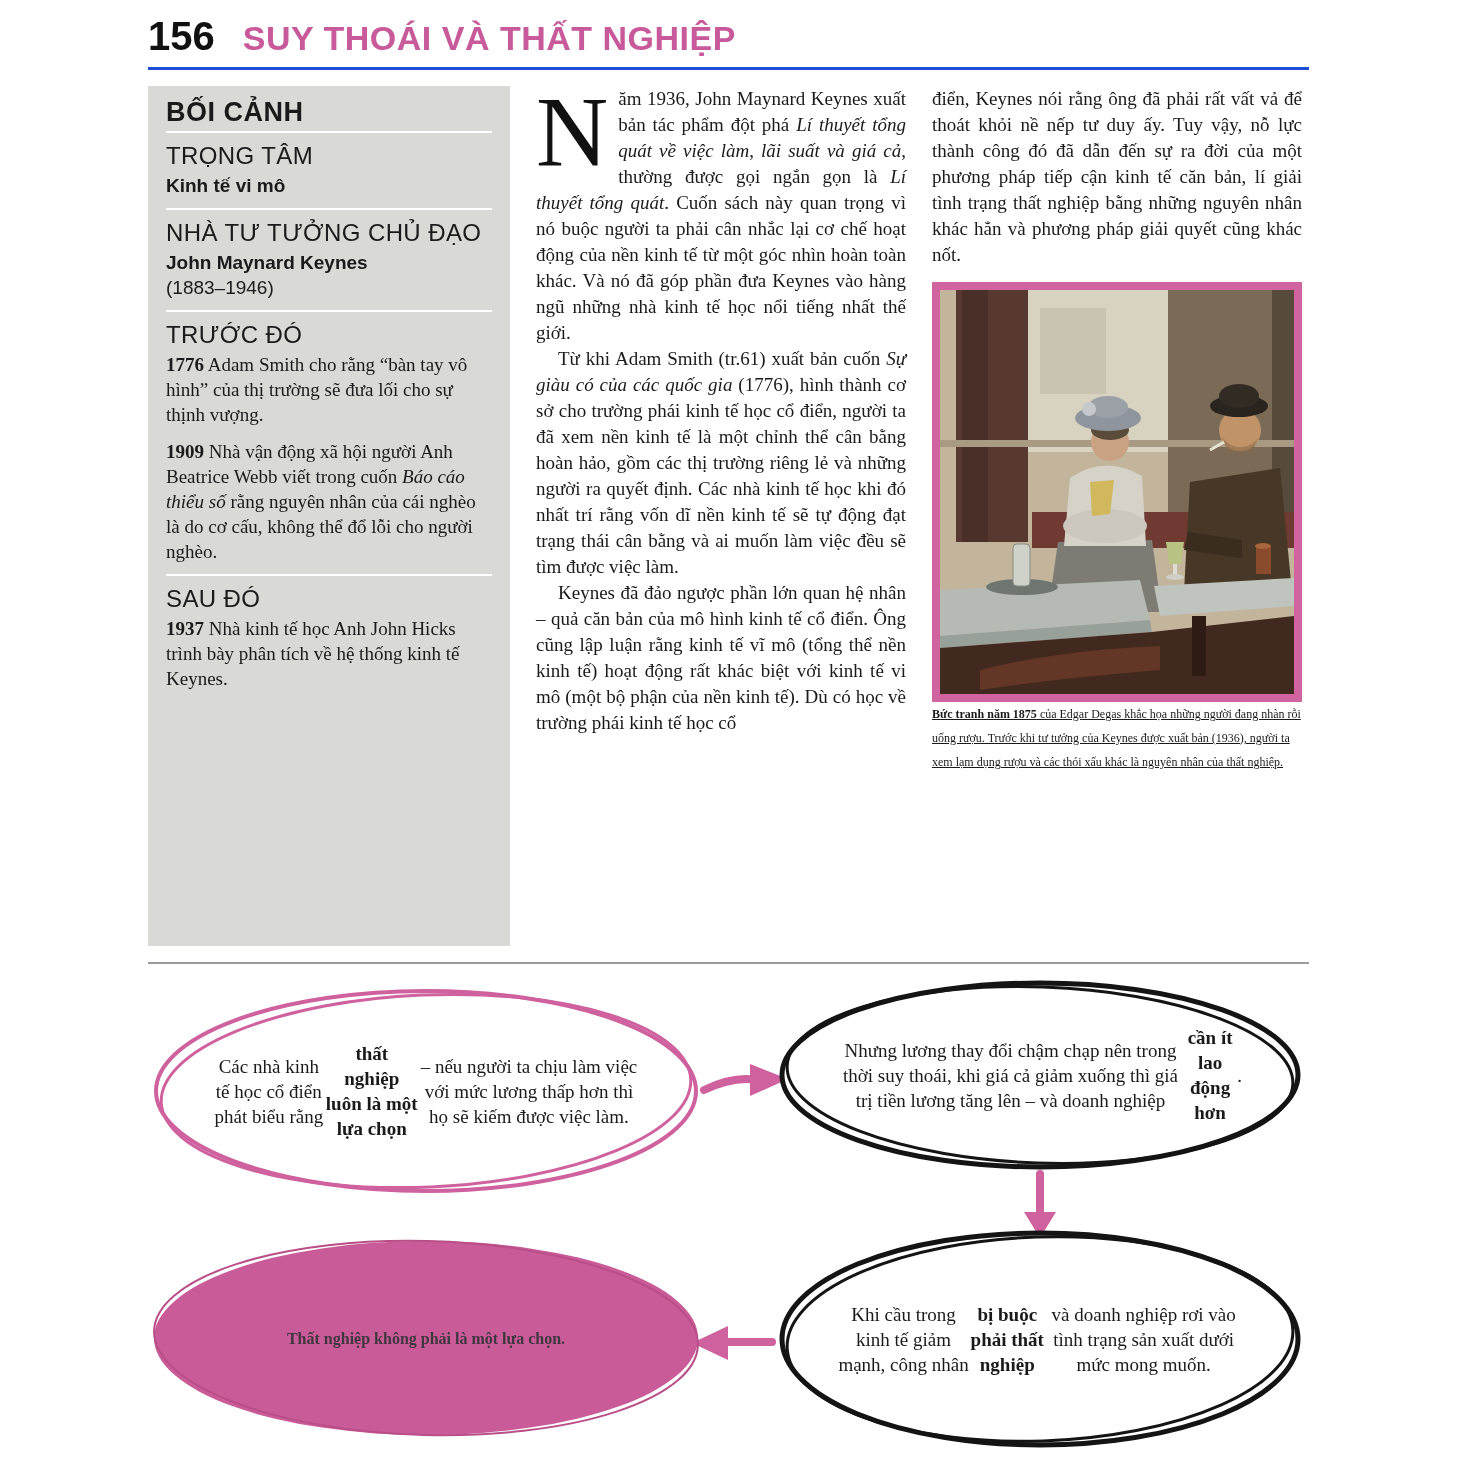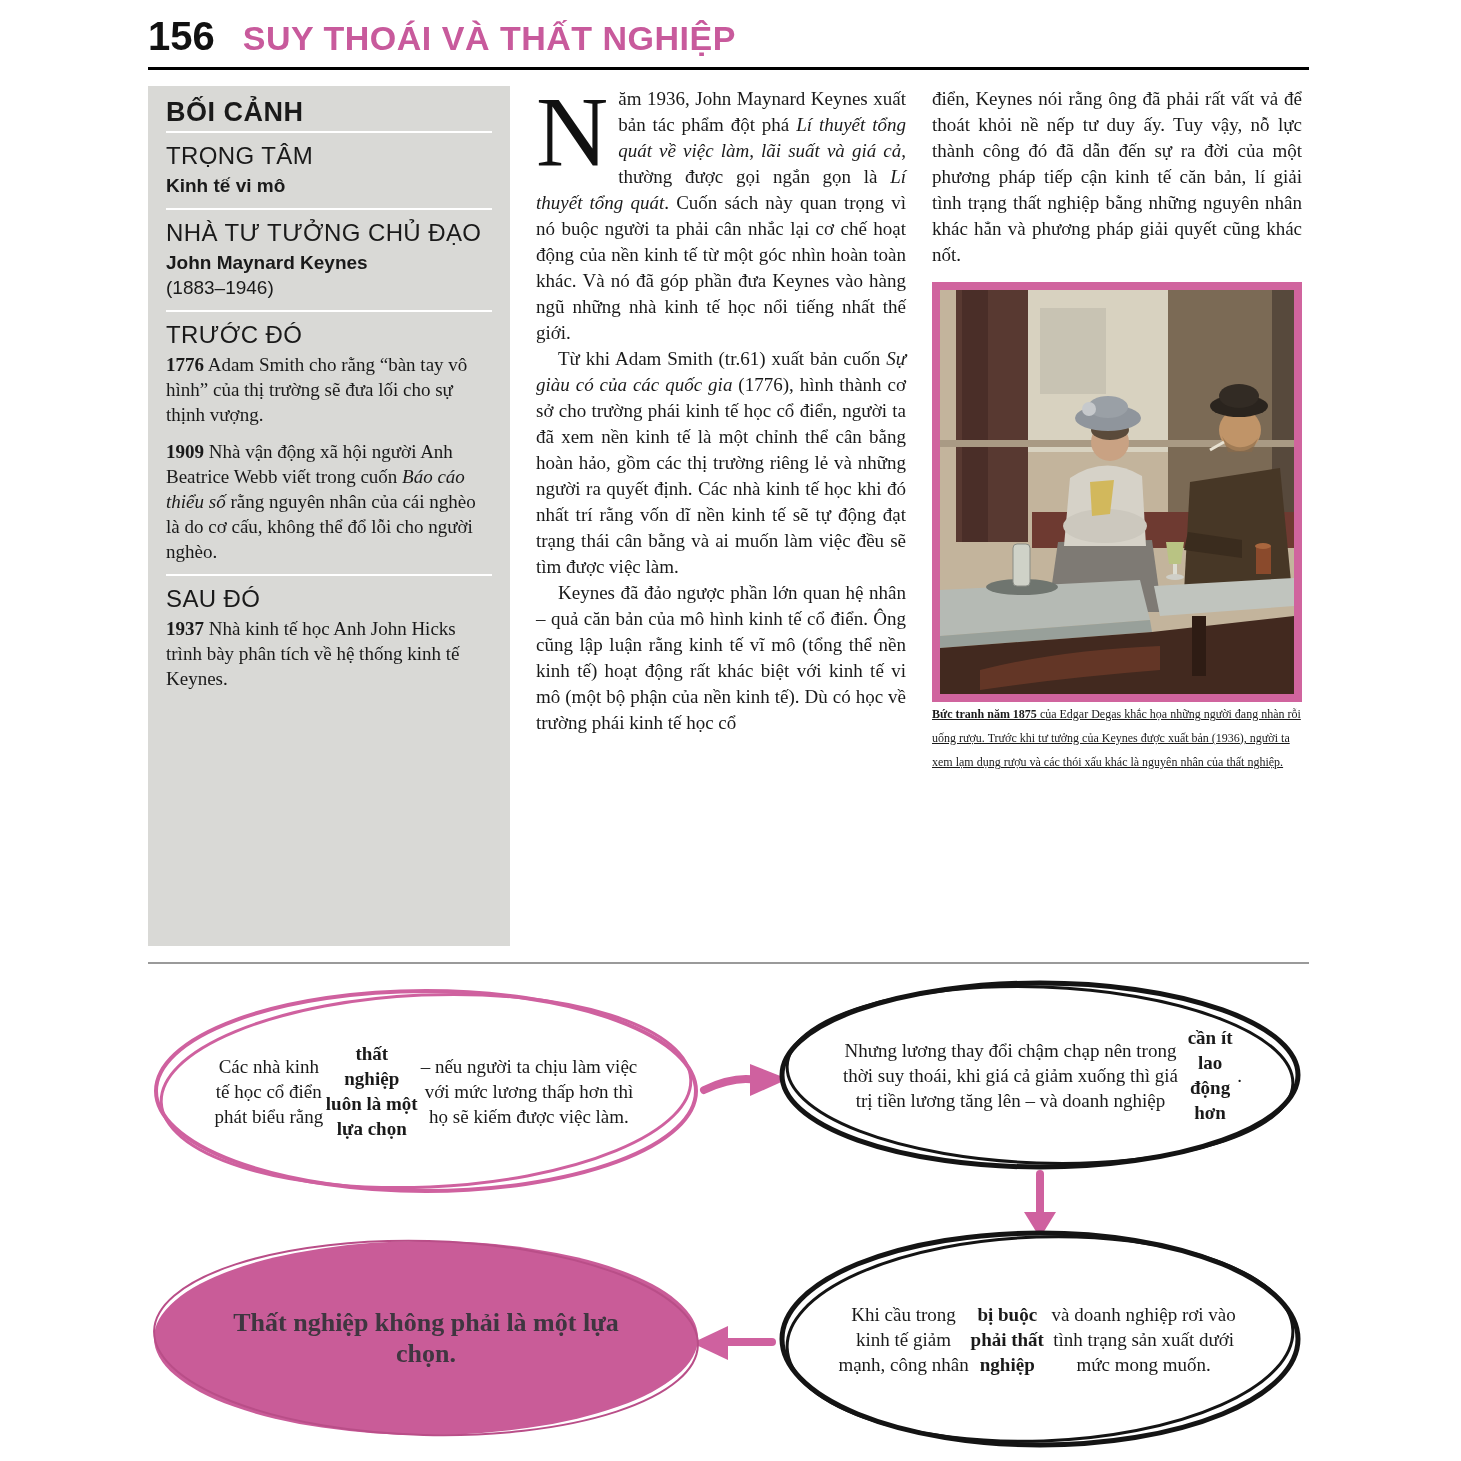--- a/index.html
+++ b/index.html
@@ -1,21 +1,21 @@
 <!DOCTYPE html>
 <html><head>
 <meta charset="utf-8">
 <style>
   html,body { margin:0; padding:0; background:#ffffff; }
   .page { position:relative; width:1461px; height:1461px; box-sizing:border-box;
           padding:14px 152px 0 148px; background:#fff; overflow:hidden;
           font-family:"Liberation Serif", serif; color:#1a1a1a; }
 
   
-  .hdr { display:flex; align-items:baseline; gap:28px; border-bottom:3px solid #000000; padding-bottom:8px; }
+  .hdr { display:flex; align-items:baseline; gap:28px; border-bottom:3px solid #1d4ed8; padding-bottom:8px; }
   .pnum { font-family:"Liberation Sans", sans-serif; font-weight:bold; font-size:40px; color:#111; }
   .ptitle { font-family:Liberation Sans, sans-serif; font-weight:bold; font-size:34px; margin:0;
             color:#c85a9c; letter-spacing:.5px; }
 
   
   .content { display:flex; gap:26px; margin-top:16px; height:860px; overflow:hidden; }
 
   .sidebar { flex:0 0 362px; width:362px; background:#d9d9d6; box-sizing:border-box;
              padding:12px 18px 16px; font-size:19px; line-height:25px; }
   .sb-head { font-family:"Liberation Sans", sans-serif; font-weight:bold; font-size:27px; margin:2px 0 0;
@@ -43,21 +43,21 @@
   .diagram { position:relative; height:482px; margin-top:8px; }
   .arrows { position:absolute; left:0; top:0; width:100%; height:100%; }
   .bubble, .conclusion { position:absolute; }
   .bubble svg.outline, .conclusion svg.outline { position:absolute; left:0; top:0; width:100%; height:100%; }
   .btext { position:absolute; left:0; top:0; right:0; bottom:0; display:flex; align-items:center;
            justify-content:center; text-align:center; padding:20px 62px; font-size:19px; line-height:25px; }
   .b1 { left:2px;  top:14px;  width:552px; height:210px; }
   .b2 { left:628px; top:6px;  width:528px; height:194px; }
   .b3 { left:628px; top:256px; width:528px; height:222px; }
   .conclusion { left:2px; top:266px; width:552px; height:200px; }
-  .conclusion .btext { font-size:26px; line-height:31px; font-weight:bold; color:#3f3640; padding:30px 80px; }
+  .conclusion .btext { font-size:16px; line-height:31px; font-weight:bold; color:#3f3640; padding:30px 80px; }
 </style>
 </head>
 <body>
 
 <div class="page">
 
   <div class="hdr">
     <span class="pnum">156</span>
     <h1 class="ptitle">SUY THOÁI VÀ THẤT NGHIỆP</h1>
   </div>

